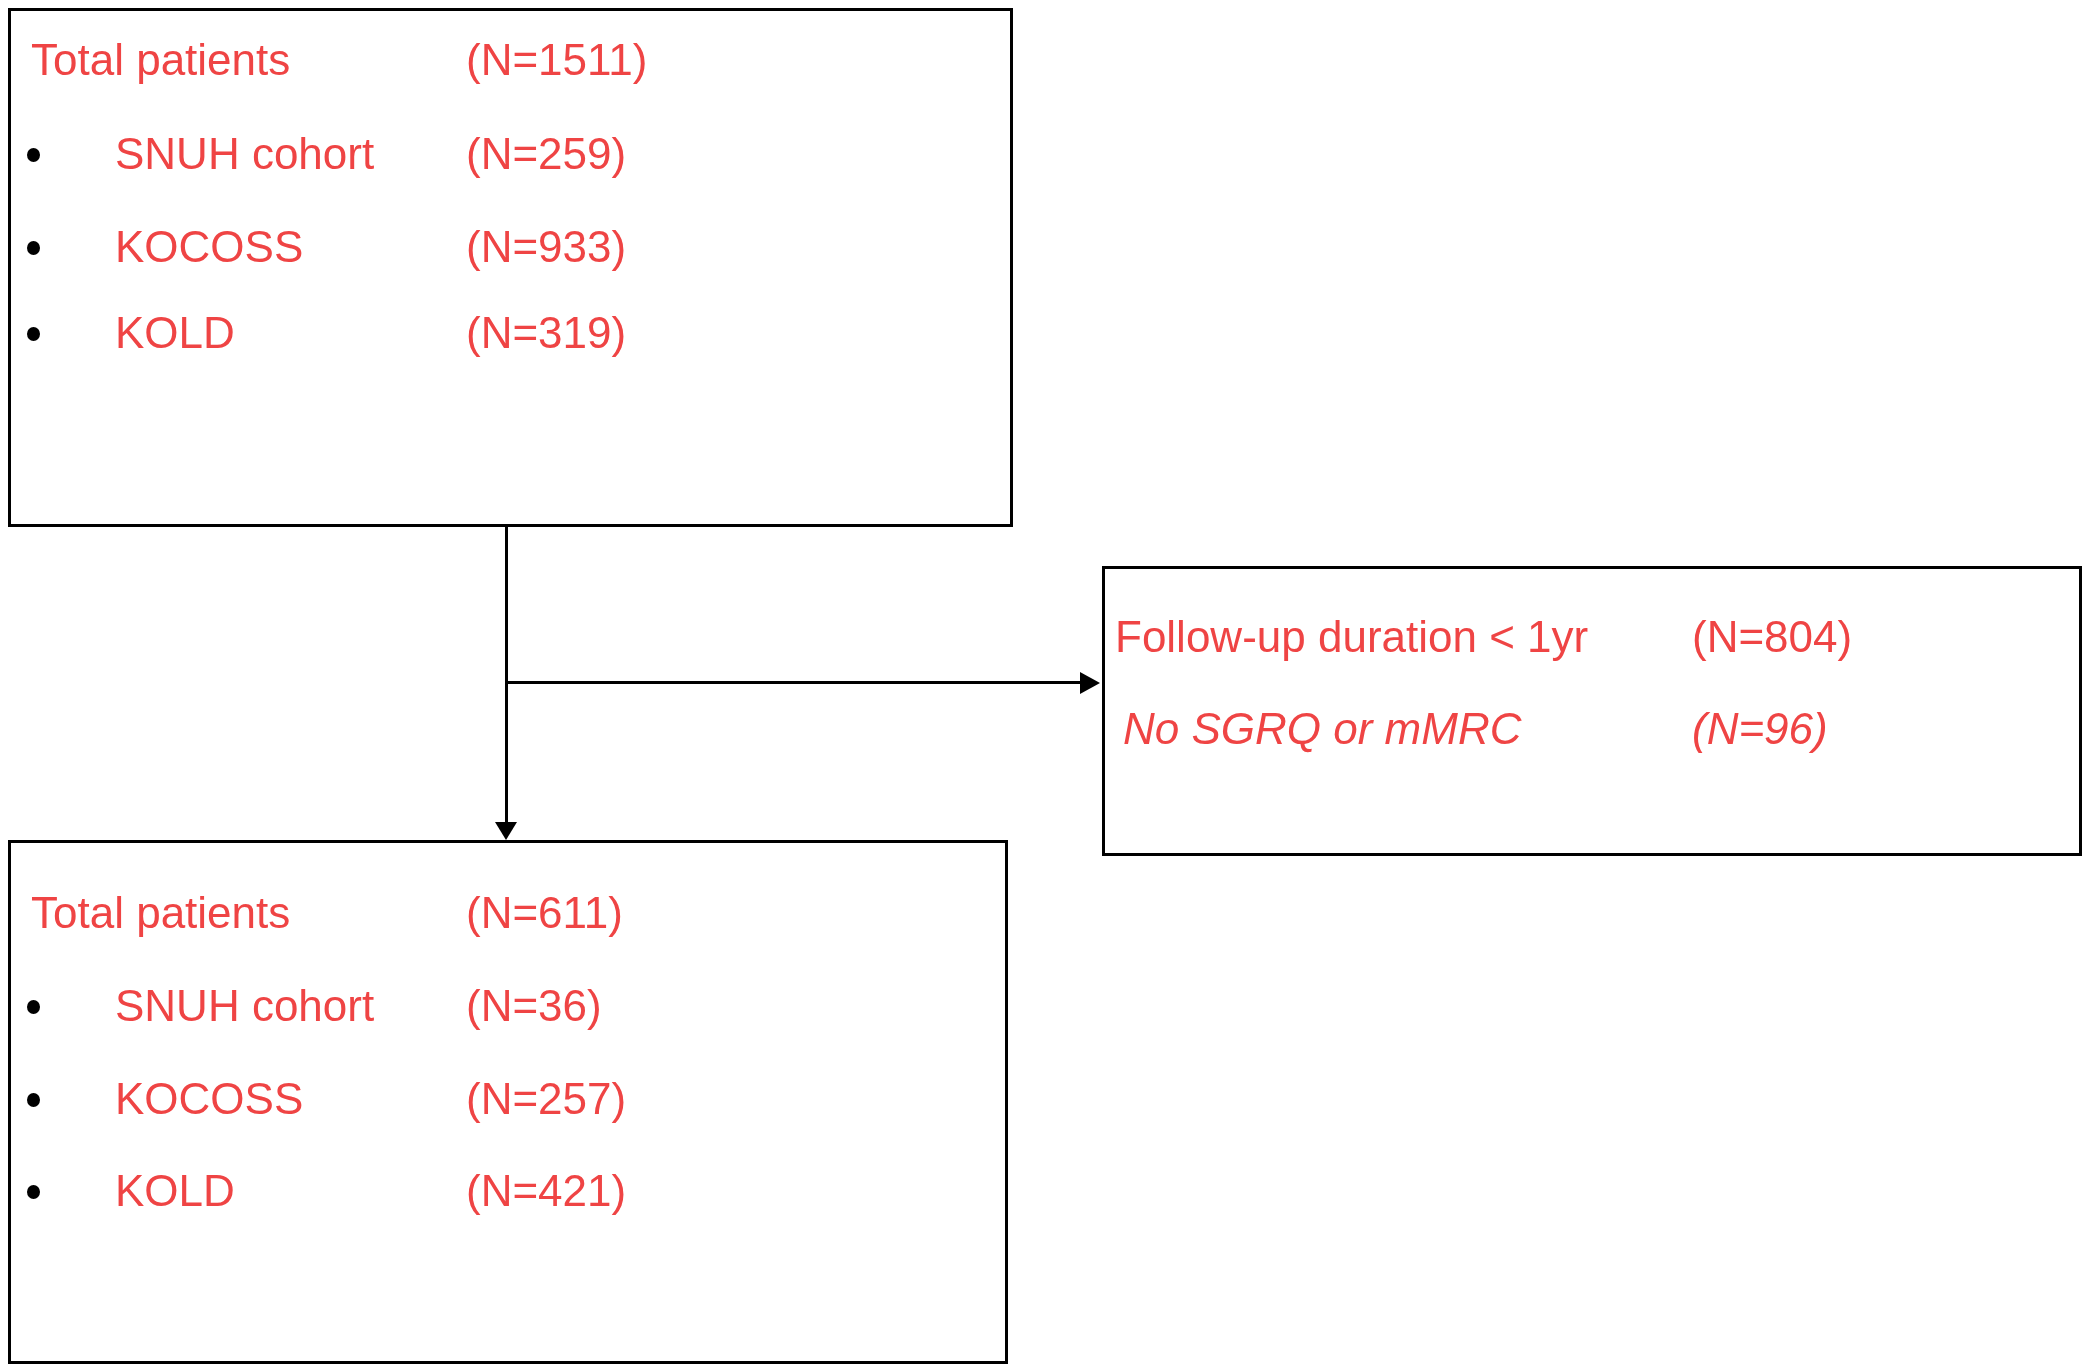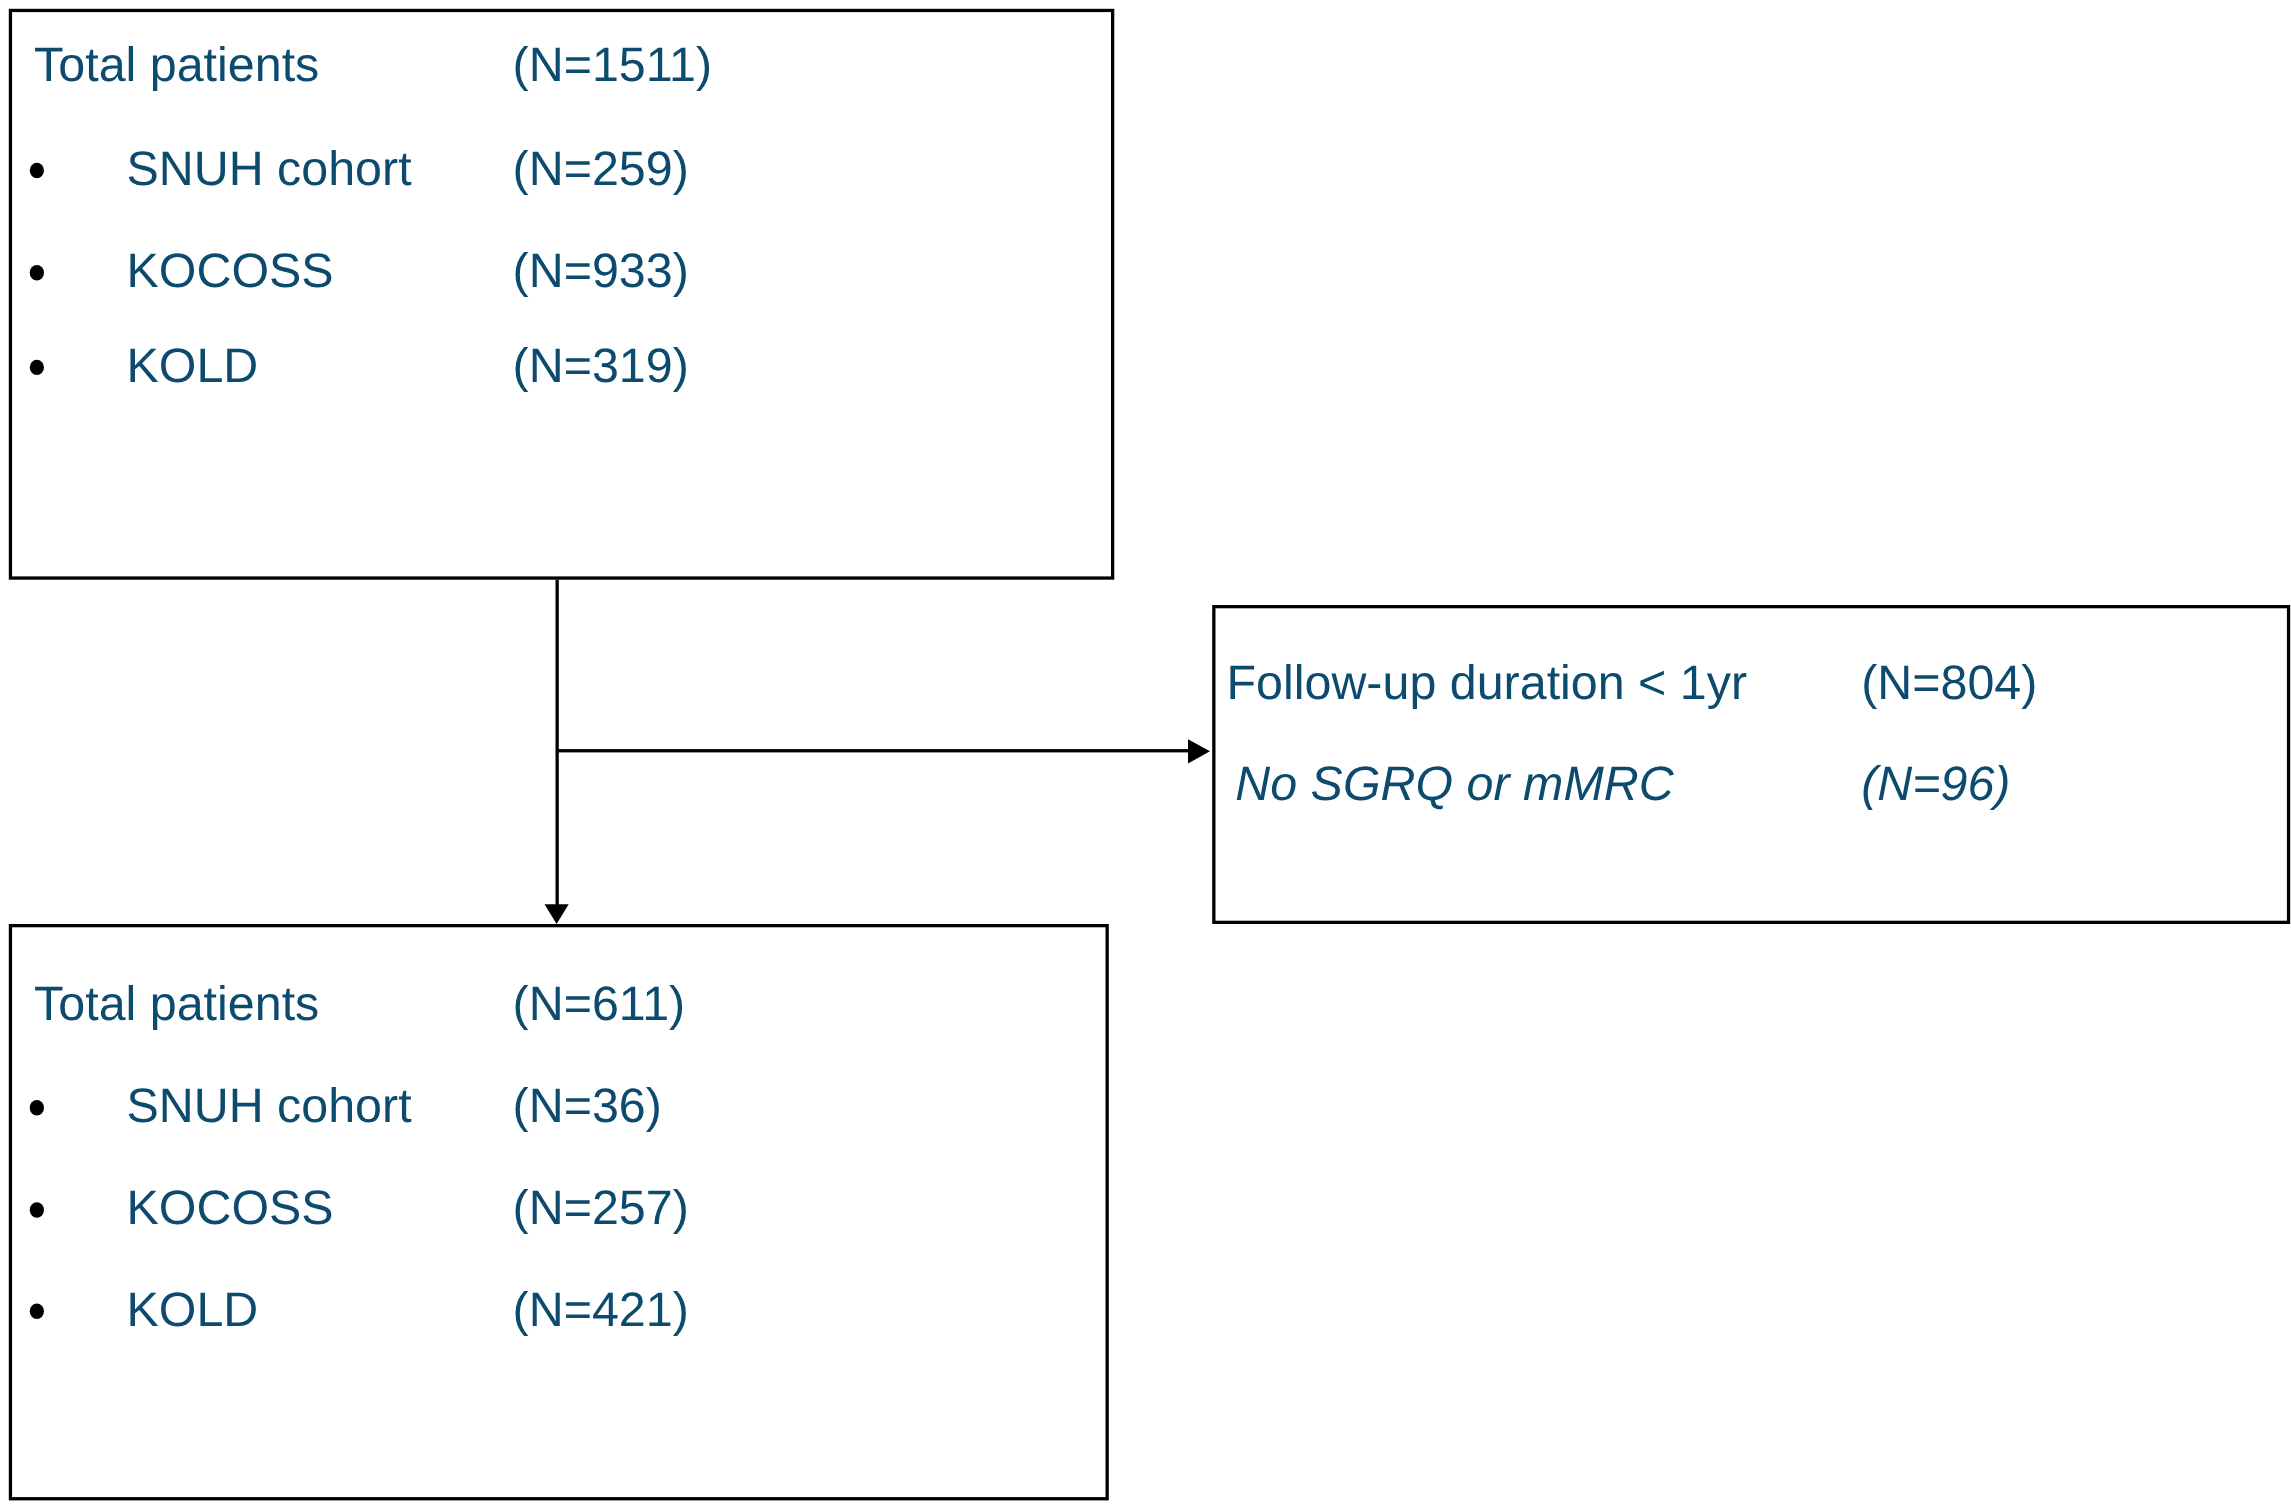--- a/index.html
+++ b/index.html
@@ -2,21 +2,21 @@
 <html><head>
 <meta charset="utf-8">
 <style>
   html, body { margin:0; padding:0; background:#ffffff; }
   .canvas {
     position:relative;
     width:2083px; height:1368px;
     background:#ffffff;
     font-family:"Liberation Sans", sans-serif;
     font-size:44px;
-    color:#0c4a6e;
+    color:#ef4444;
     overflow:hidden;
   }
   .box {
     position:absolute;
     border:3px solid #000000;
     background:#ffffff;
     box-sizing:border-box;
   }
   .row {
     position:absolute;
@@ -29,21 +29,21 @@
   .row .value { position:absolute; top:0; }
   .bullet {
     position:absolute;
     top:20px;
     width:13px; height:14px;
     background:#000000;
     border-radius:50%;
   }
   
   #box-initial  { left:8px;    top:8px;   width:1005px; height:519px; }
-  #box-excluded { left:1102px; top:550px; width:980px;  height:290px;text-align:right; }
+  #box-excluded { left:1102px; top:566px; width:980px;  height:290px;text-align:right; }
   #box-final    { left:8px;    top:840px; width:1000px; height:524px; }
 
   
   #box-initial .r0 { top:23px; }
   #box-initial .r1 { top:117px; }
   #box-initial .r2 { top:210px; }
   #box-initial .r3 { top:296px; }
   
   #box-excluded .r0 { top:42px; }
   #box-excluded .r1 { top:134px;font-style:italic; }

